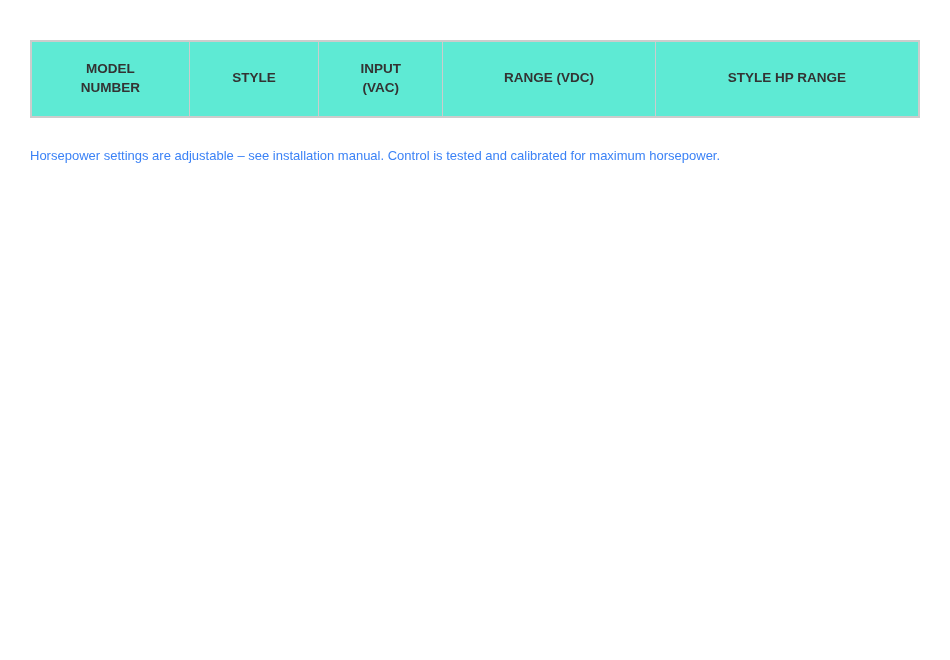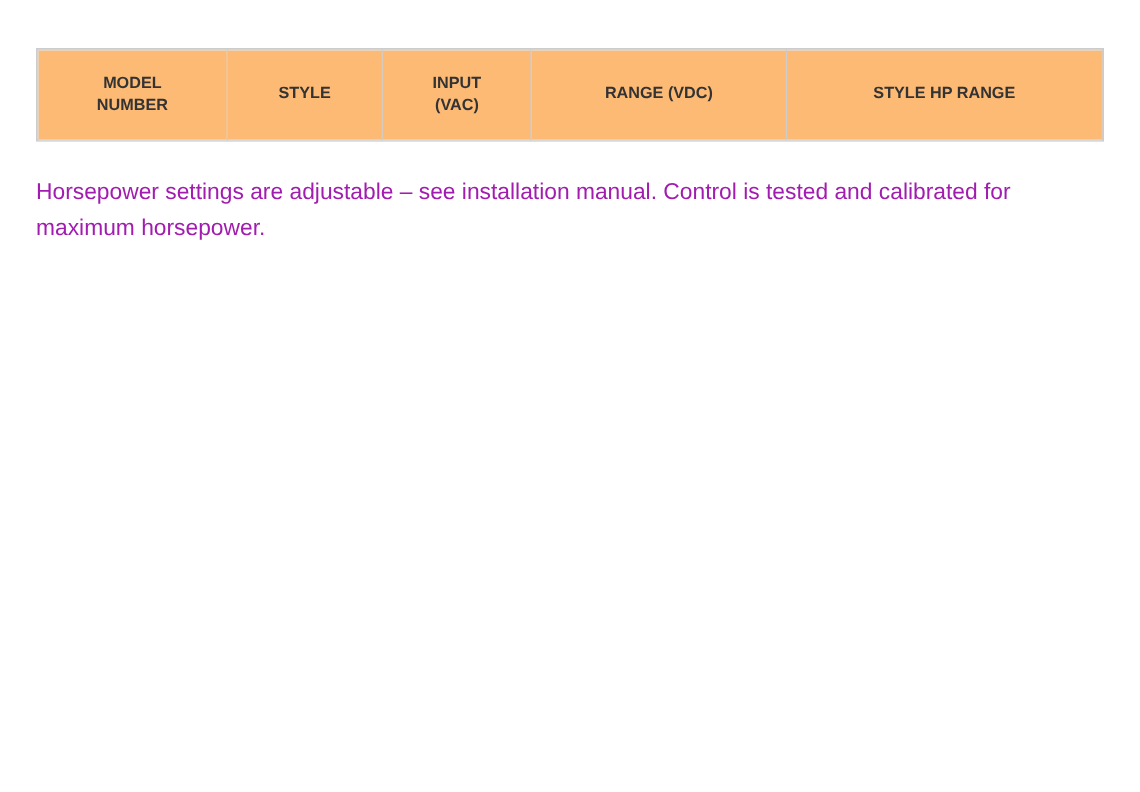--- a/index.html
+++ b/index.html
@@ -21,21 +21,21 @@
       border: 1px solid #cccccc;
       margin-bottom: 28px;
     }
 
     table {
       width: 100%;
       border-collapse: collapse;
     }
 
     thead tr {
-      background-color: #fdba74;
+      background-color: #5eead4;
     }
 
     th {
       font-weight: bold;
       text-align: center;
       padding: 18px 14px;
       border: 1px solid #cccccc;
       font-size: 13.5px;
       line-height: 1.4;
     }
@@ -50,22 +50,22 @@
 
     td:last-child {
       text-align: left;
     }
 
     th:first-child {
       text-align: center;
     }
 
     .footnote {
-      font-size: 19px;
-      color: #a21caf;
+      font-size: 13px;
+      color: #3b82f6;
       line-height: 1.6;
       max-width: 860px;
     }
   </style>
 </head>
 <body>
 
 <div class="table-wrapper">
   <table>
     <thead>

